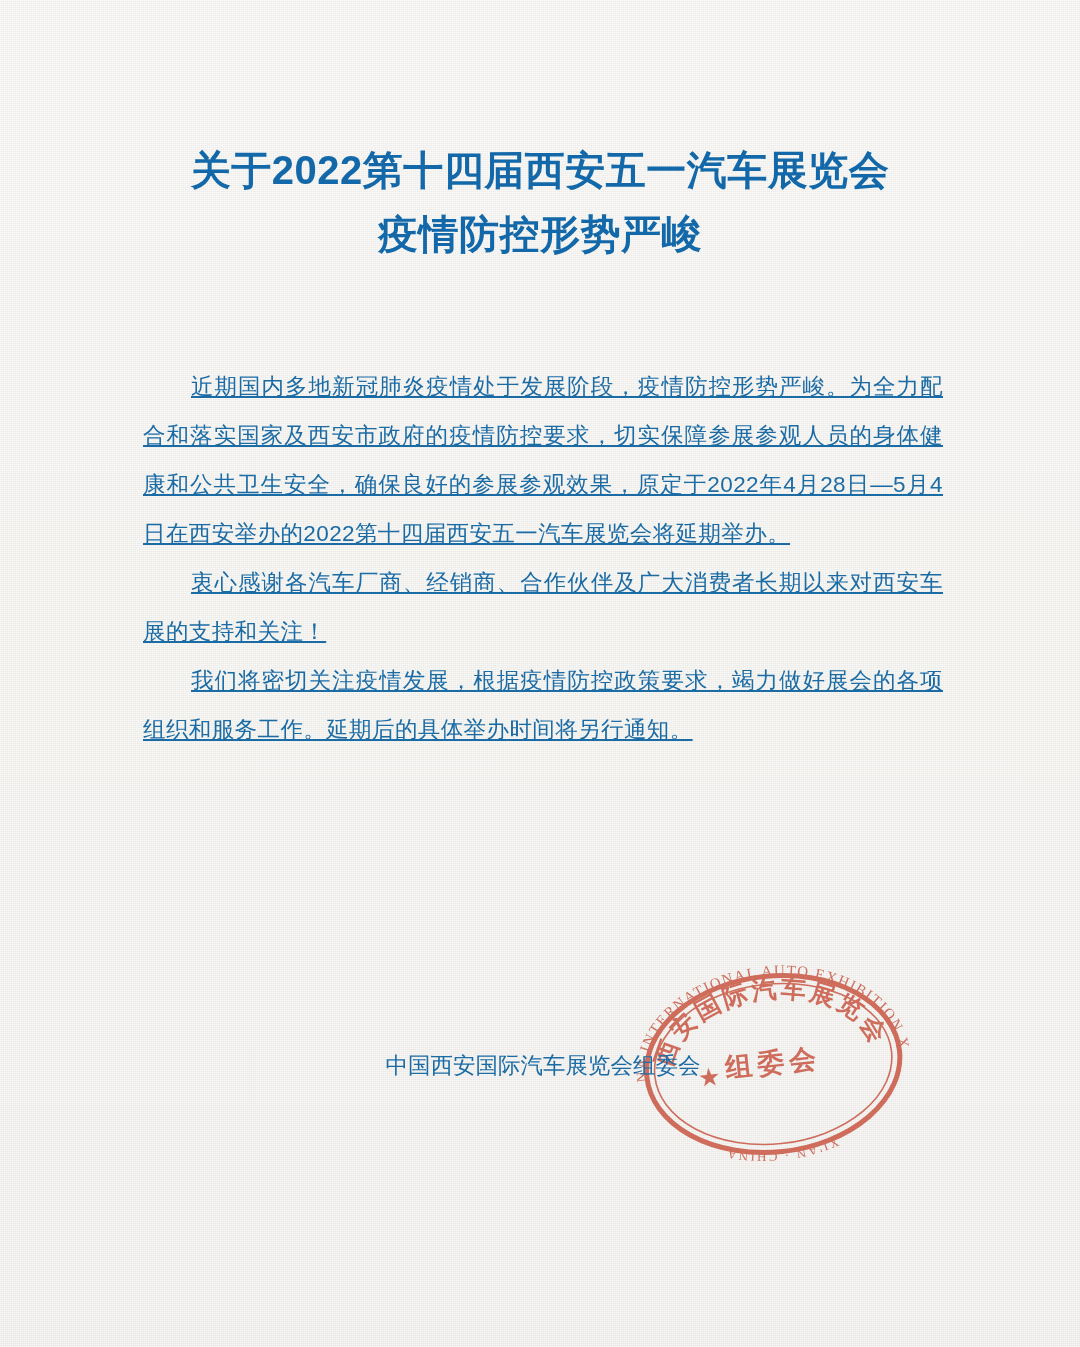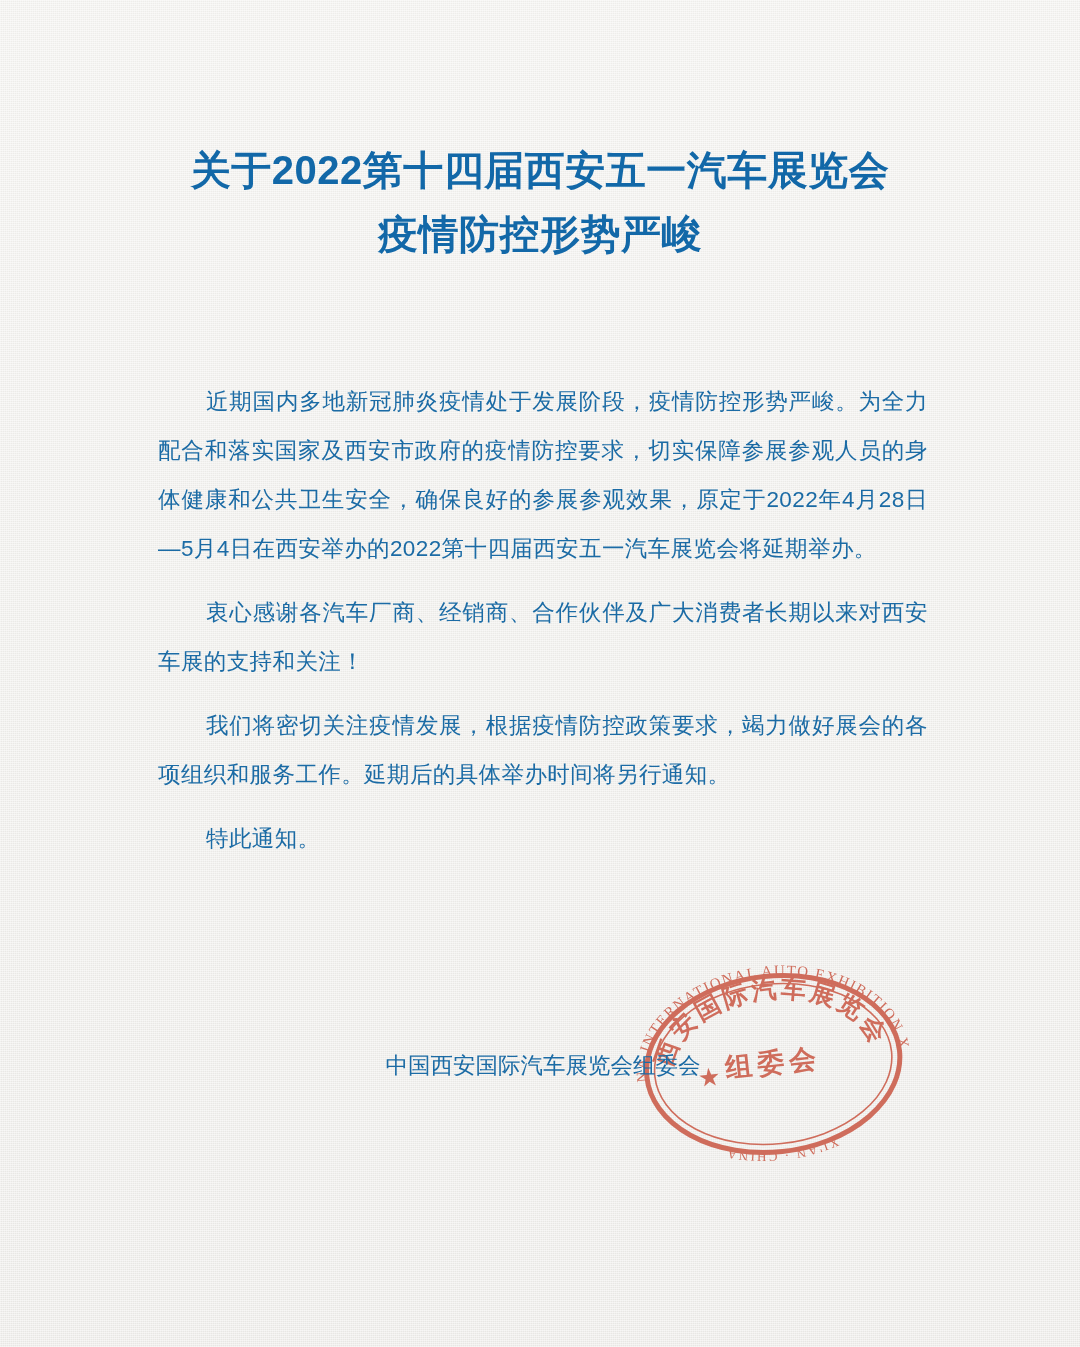--- a/index.html
+++ b/index.html
@@ -46,24 +46,25 @@
     width: 800px;
     color: #1b6ba5;
     font-size: 22.5px;
     line-height: 49px;
     letter-spacing: 0.4px;
   }
   .salutation {
     margin: 0 0 6px 0;
   }
   .para {
-    margin: 15px;
+    margin: 0;
     text-indent: 48px;
     text-align: justify;
     text-justify: inter-ideograph;
+    text-decoration: underline;
   }
   .para + .para {
     margin-top: 0px;
   }
   .sign-block {
     position: absolute;
     top: 1042px;
     left: 143px;
     width: 800px;
     text-align: center;
@@ -97,21 +98,20 @@
 
   <div class="notice-title">
     <span class="line">关于2022第十四届西安五一汽车展览会</span>
     <span class="line">疫情防控形势严峻</span>
   </div>
 
   <div class="body-block">
     <p class="para">近期国内多地新冠肺炎疫情处于发展阶段，疫情防控形势严峻。为全力配合和落实国家及西安市政府的疫情防控要求，切实保障参展参观人员的身体健康和公共卫生安全，确保良好的参展参观效果，原定于2022年4月28日—5月4日在西安举办的2022第十四届西安五一汽车展览会将延期举办。</p>
     <p class="para">衷心感谢各汽车厂商、经销商、合作伙伴及广大消费者长期以来对西安车展的支持和关注！</p>
     <p class="para">我们将密切关注疫情发展，根据疫情防控政策要求，竭力做好展会的各项组织和服务工作。延期后的具体举办时间将另行通知。</p>
-    <p class="para">特此通知。</p>
   </div>
 
   <div class="seal">
     <svg viewBox="0 0 290 205" xmlns="http://www.w3.org/2000/svg" aria-hidden="true">
       <defs>
         <path id="outerArcTop" d="M 18,104 A 127,88 0 0 1 272,104"></path>
         <path id="outerArcBottom" d="M 272,104 A 127,88 0 0 1 18,104"></path>
         <path id="innerArcTop" d="M 44,104 A 101,66 0 0 1 246,104"></path>
         <path id="innerArcBottom" d="M 246,104 A 101,66 0 0 1 44,104"></path>
       </defs>

